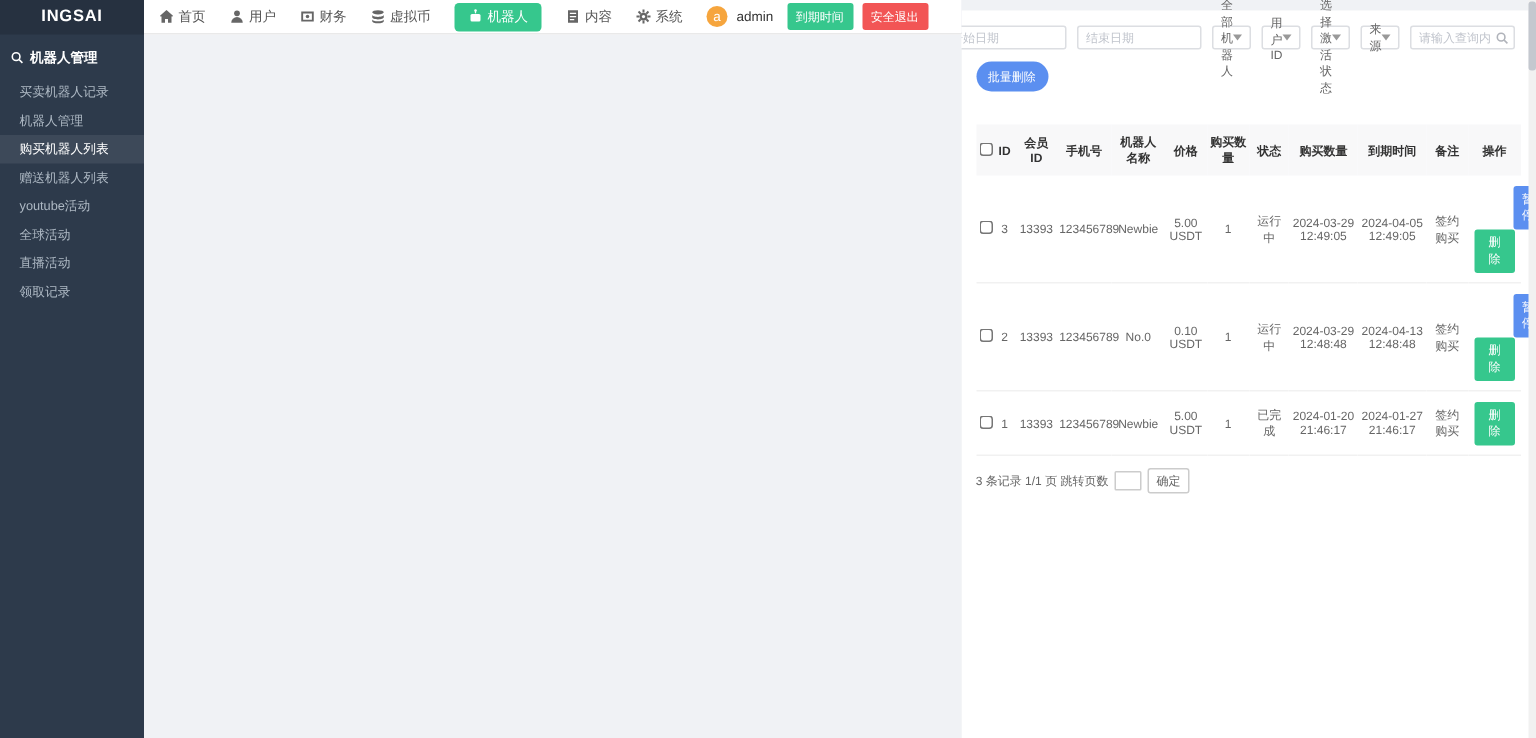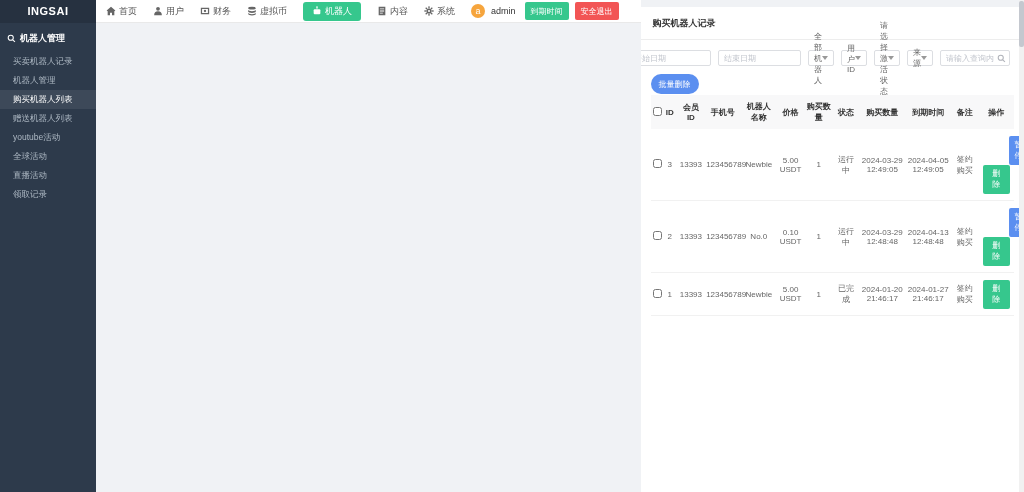--- a/index.html
+++ b/index.html
@@ -47,21 +47,21 @@
   .filter-input { padding:0 5px; font-family:inherit; }
   .filter-input::placeholder { color:#c0c4cc; }
   .w62{width:83px} .w64{width:64px} .w68{width:68px} .w76{width:60px} .w66{width:66px}
   .select { display:flex; align-items:center; justify-content:space-between; padding:0 5px; cursor:pointer; }
   .caret { width:0; height:0; border-left:3px solid transparent; border-right:3px solid transparent;
            border-top:4px solid #999; }
   .search-wrap { position:relative; }
   .search-wrap .filter-input { width:70px; padding-right:15px; }
   .search-icon { position:absolute; right:4px; top:3.5px; width:9px; height:9px; color:#b0b3ba; }
 
-  .btn-batch { margin:4px 0 1px 10px; background:var(--primary,#5b8ff0); color:#fff; border:none;
+  .btn-batch { margin:4px 0 22px 10px; background:var(--primary,#5b8ff0); color:#fff; border:none;
                border-radius:10px; font-size:8px; padding:4.5px 8px; cursor:pointer; }
 
   .table-wrap { padding:0 10px; }
   table { width:100%; border-collapse:collapse; font-size:8px; color:#666; table-layout:fixed; }
   thead th { background:#f8f8f9; color:#333; font-weight:bold; padding:6px 2px; text-align:center; font-size:8px; }
   tbody td { padding:6.5px 2px; text-align:center; border-bottom:1px solid #f1f1f1; }
   input[type=checkbox] { width:9px; height:9px; cursor:pointer; accent-color:#5b8ff0; }
   .btn-row { font-size:8px; color:#fff; border:none; border-radius:2px; padding:3.5px 6px;
              margin:0 2px; cursor:pointer; }
   .btn-row.pause { background:var(--primary,#5b8ff0);margin-left:28px; }
@@ -170,21 +170,20 @@
         <div class="avatar">a</div>
         <span class="admin-name">admin</span>
         <button class="btn-top btn-clear">到期时间</button>
         <button class="btn-top btn-logout">安全退出</button>
       </div>
     </header>
 
     <div class="content">
       <div class="card">
 
-        <div class="card-title">购买机器人记录</div>
 
         <div class="filter-row">
           <input class="filter-input w62" placeholder="开始日期" style="">
           <input class="filter-input w62" placeholder="结束日期" style="">
           <div class="select w64">
             <span>全部机器人</span>
             <i class="caret"></i>
           </div>
           <div class="select w68">
             <span>用户ID</span>
@@ -281,20 +280,25 @@
                   <td>已完成</td>
                   <td>2024-01-20 21:46:17</td>
                   <td>2024-01-27 21:46:17</td>
                   <td>签约购买</td>
                   <td><button class="btn-row delete">删除</button></td>
                 </tr>
               </tbody>
           </table>
         </div>
 
+        <div class="pagination">
+          <span>3 条记录 1/1 页 跳转页数</span>
+          <input class="page-input" style="">
+          <button class="page-confirm">确定</button>
+        </div>
 
       </div>
     </div>
   </div>
 </div>
 
 <div class="scroll-track">
   <div class="scroll-thumb"></div>
 </div>
 

